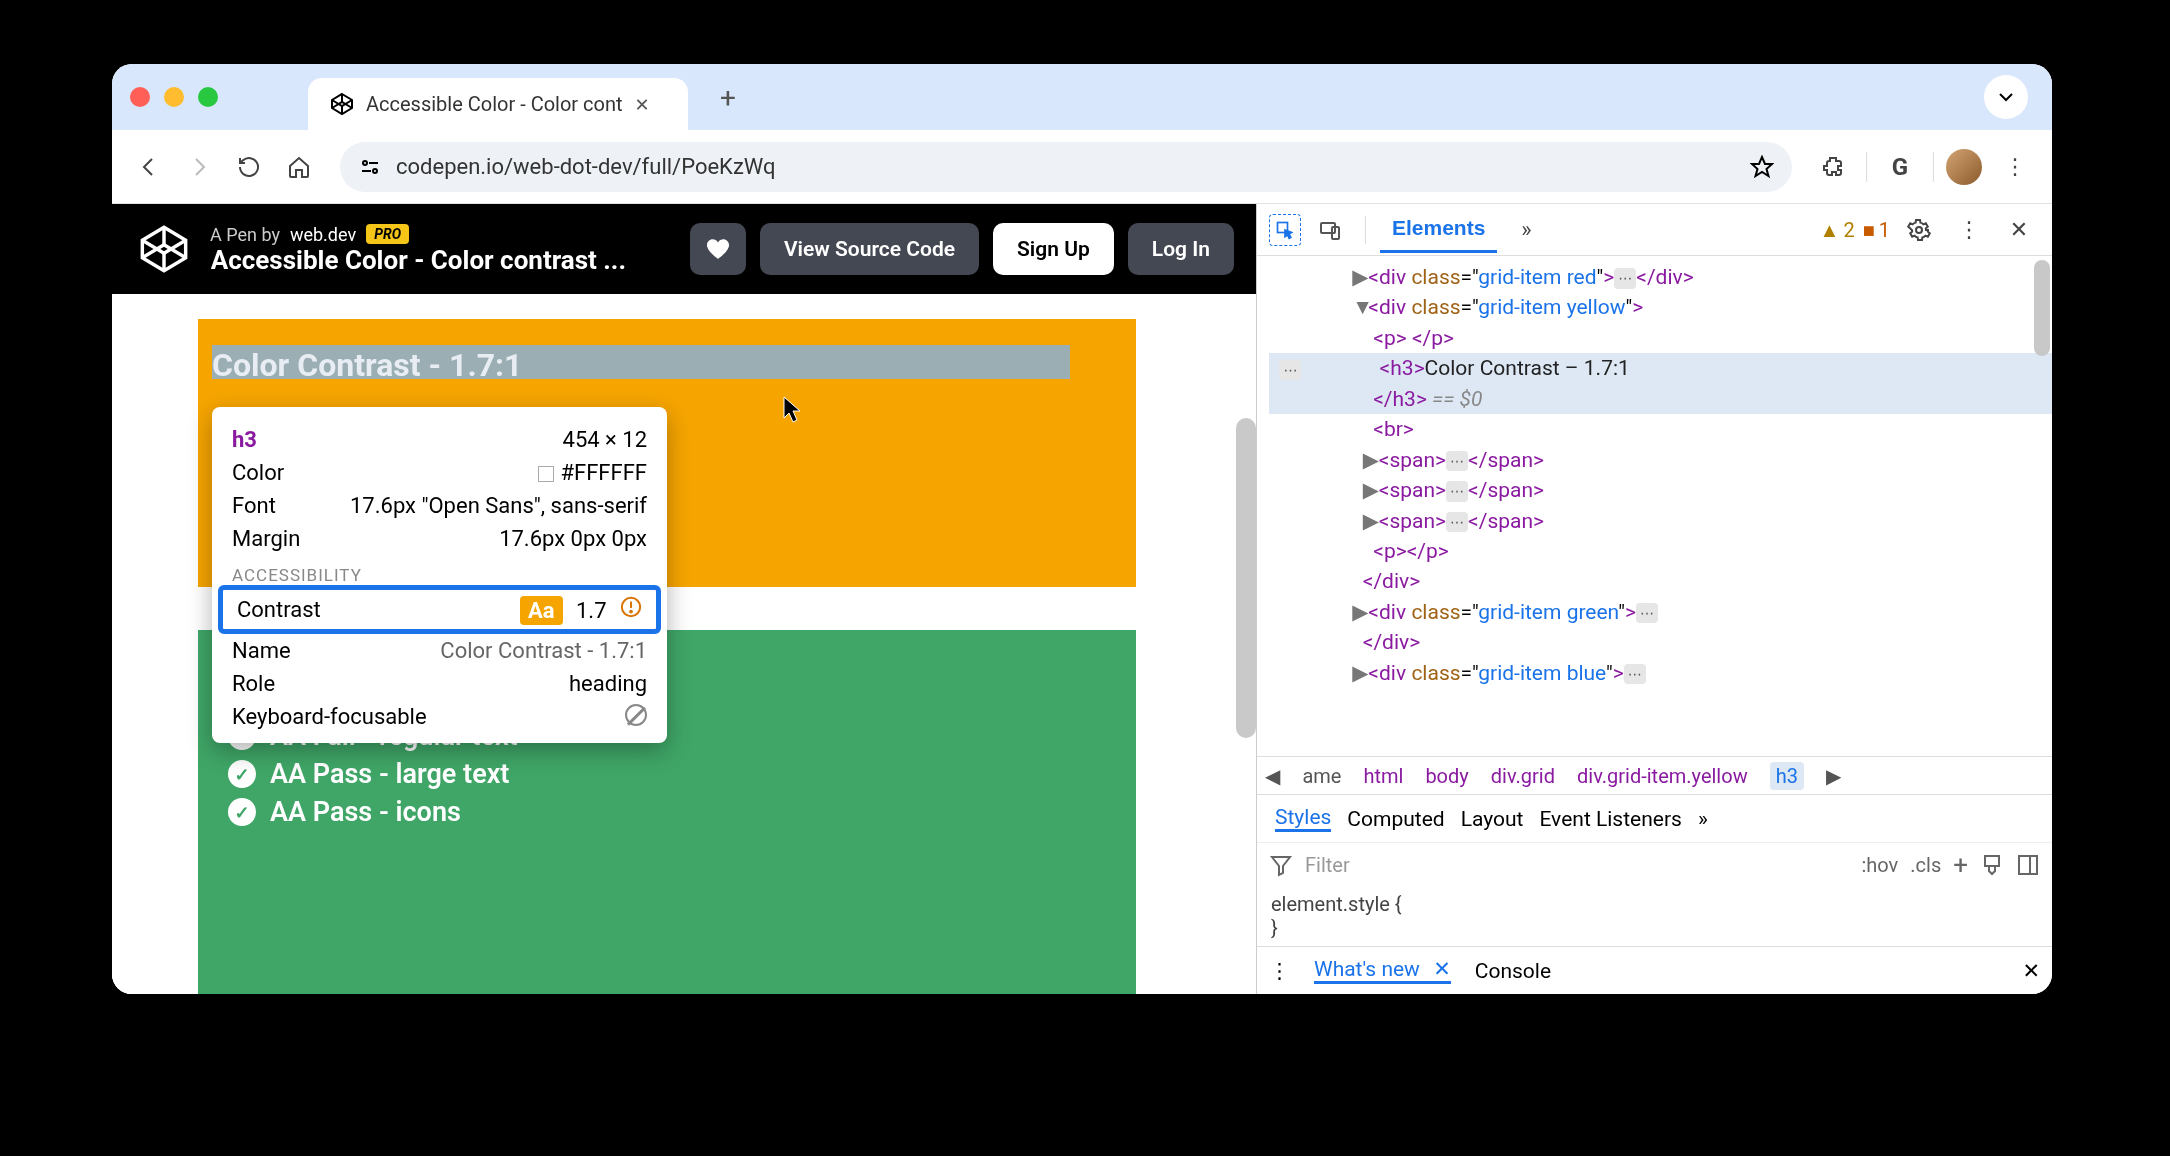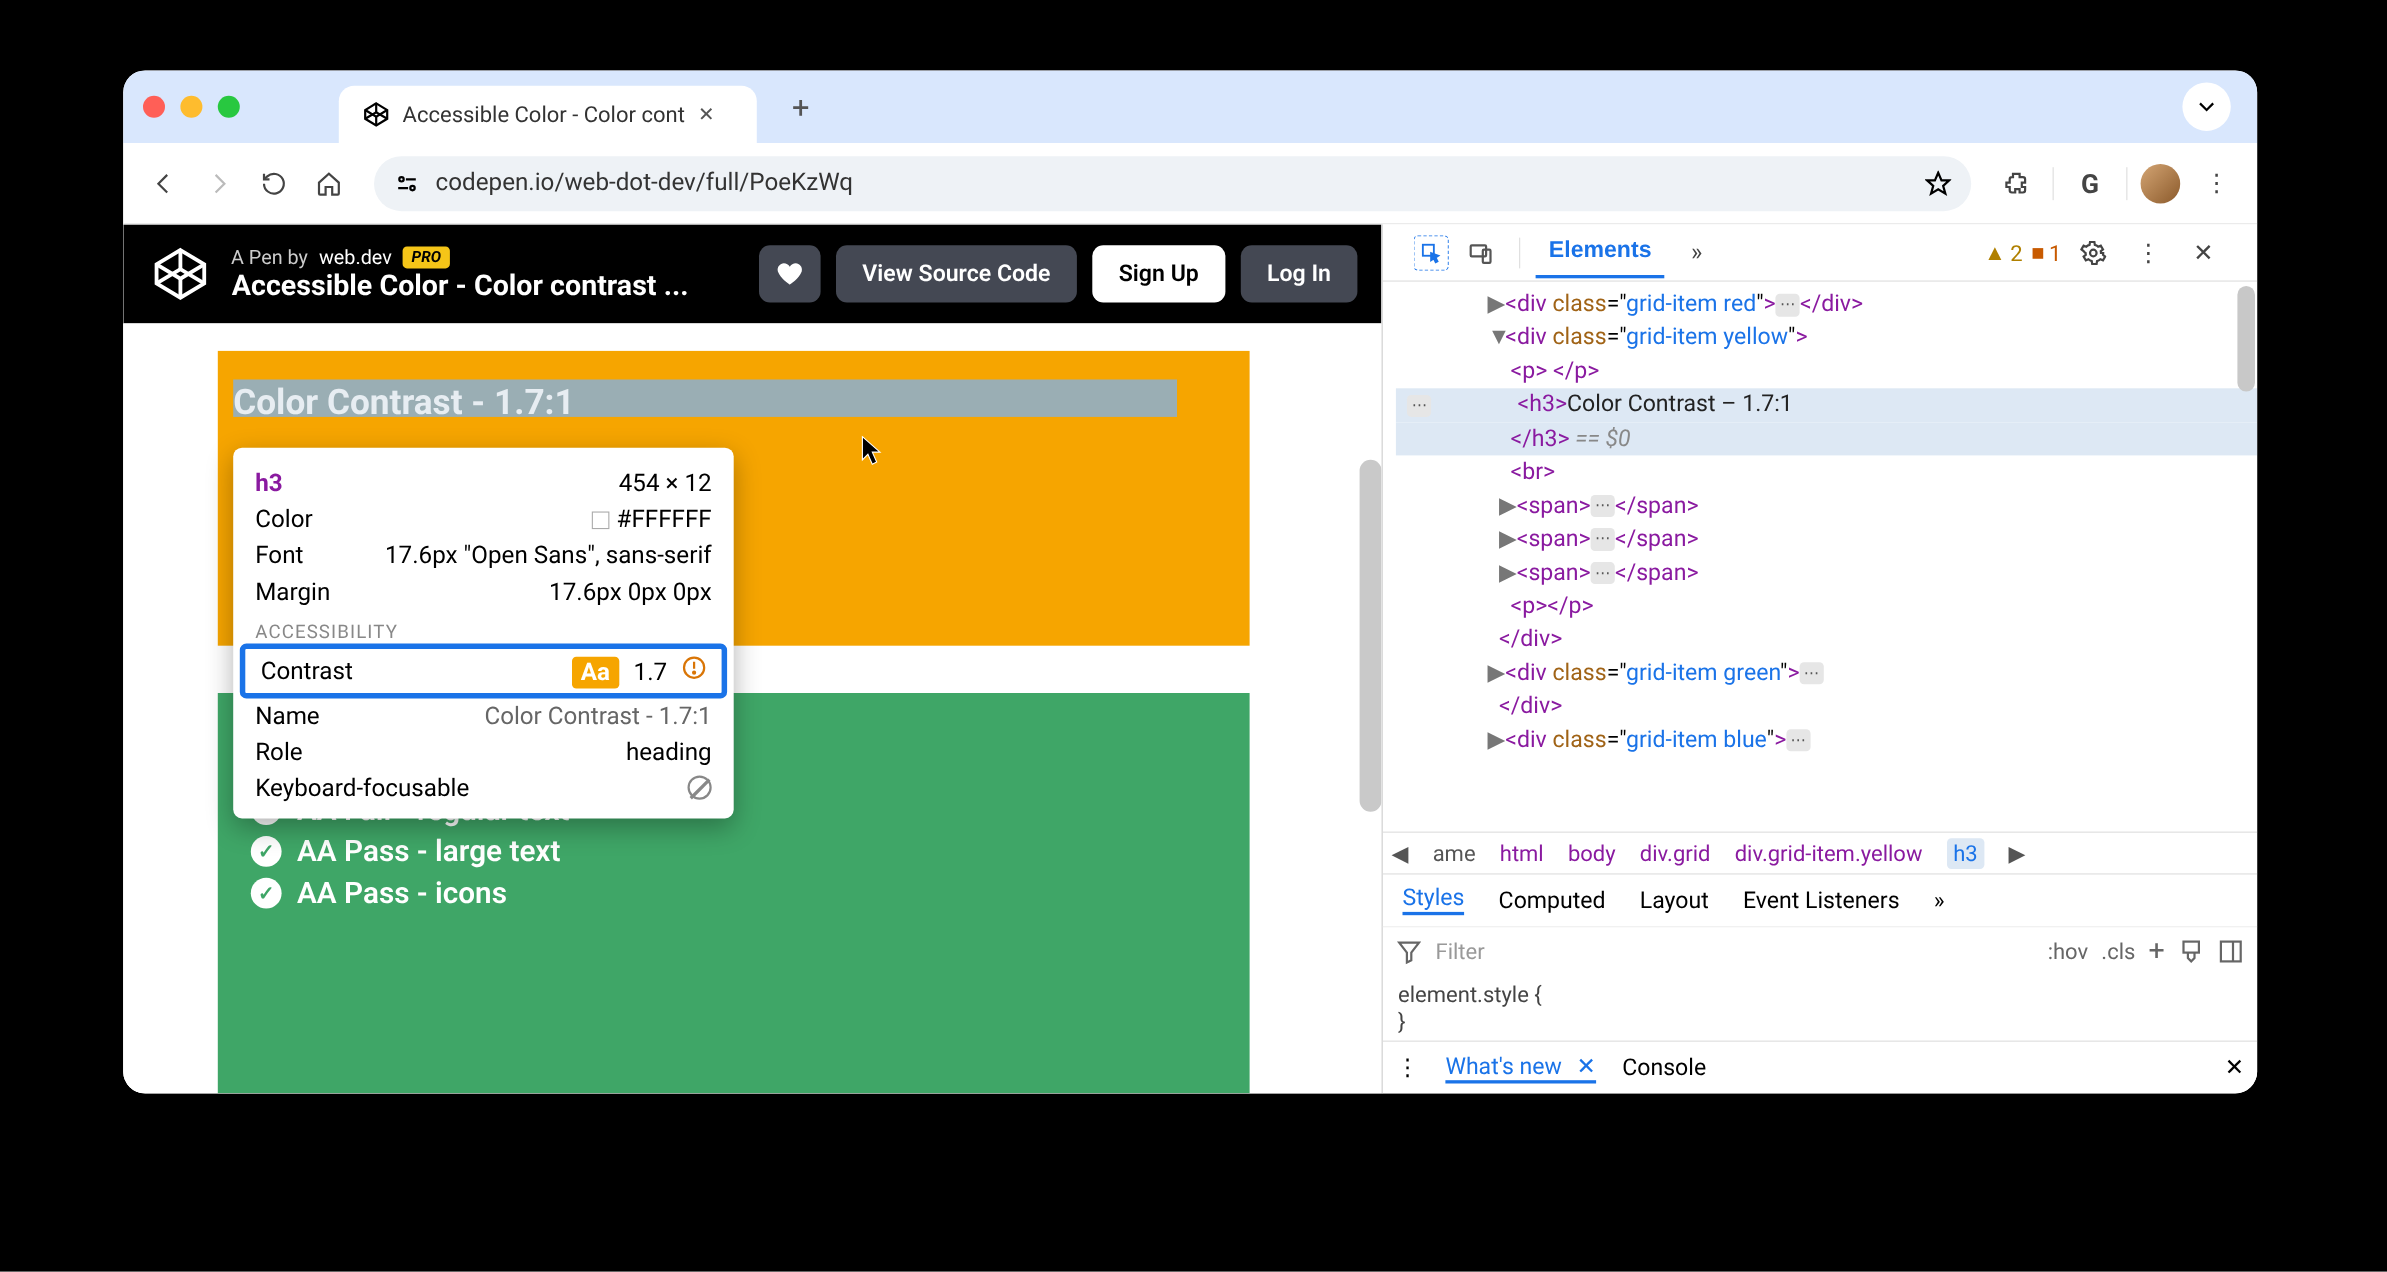--- a/index.html
+++ b/index.html
@@ -55,40 +55,40 @@
 .contrast-highlight { border: 5px solid #1a73e8; border-radius: 6px; margin: 0 -14px; padding: 6px 14px; }
 .aa-badge { background: #f6a500; color: #fff; font-weight: 700; padding: 2px 8px; border-radius: 4px; margin-right: 8px; }
 .warn-icon { color: #d97506; margin-left: 8px; }
 .forbid-icon { width: 22px; height: 22px; border: 2.5px solid #888; border-radius: 50%; position: relative; display: inline-block; }
 .forbid-icon::after { content: ""; position: absolute; width: 2.5px; height: 24px; background: #888; left: 8px; top: -2px; transform: rotate(45deg); }
 .scrollbar-v { position: absolute; right: 0; top: 124px; width: 20px; height: 320px; background: #c9c9c9; border-radius: 10px; }
 .cursor-arrow { position: absolute; left: 670px; top: 102px; font-size: 26px; color: #000; }
 
 
 .devtools { flex: 1; background: #fff; display: flex; flex-direction: column; border-left: 1px solid #ccc; font-family: Menlo, Consolas, monospace; position: relative; }
-.dt-toolbar { height: 52px; display: flex; align-items: center; padding: 0 28px; gap: 8px; border-bottom: 1px solid #ddd; }
+.dt-toolbar { height: 52px; display: flex; align-items: center; padding: 0 12px; gap: 8px; border-bottom: 1px solid #ddd; }
 .dt-tab { padding: 10px 12px; font-size: 21px; color: #555; font-family: -apple-system, sans-serif; }
 .dt-tab.active { color: #1a73e8; border-bottom: 3px solid #1a73e8; font-weight: 600; }
 .dt-spacer { flex: 1; }
 .dt-warn { color: #b08000; font-size: 20px; display:flex; align-items:center; gap:4px; }
 .dt-err { color: #c85a00; font-size: 20px; display:flex; align-items:center; gap:4px; }
 .elements-panel { flex: 1; padding: 6px 0 6px 12px; font-size: 21px; line-height: 1.45; overflow: hidden; }
 .elements-panel .line { white-space: pre; }
 .tag-ang { color: #8a1aa0; }
 .tag-name { color: #8a1aa0; }
 .attr-name { color: #a06316; }
 .attr-val { color: #1a73e8; }
 .txt { color: #222; }
 .sel-line { background: #dde8f4; }
 .expand-tri { color: #777; display:inline-block; width: 16px; }
 .ellips { display: inline-block; background: #e6e6e6; color: #555; border-radius: 4px; font-size: 14px; padding: 0 4px; vertical-align: middle; }
 .breadcrumb-bar { height: 38px; border-top: 1px solid #ddd; display: flex; align-items: center; gap: 22px; padding: 0 8px; font-size: 20px; color: #555; overflow: hidden; }
 .breadcrumb-bar .bc { white-space: nowrap; }
 .breadcrumb-bar .bc.active { color: #1a73e8; background: #dde8f4; padding: 2px 6px; border-radius: 4px; }
-.styles-bar { height: 48px; border-top: 1px solid #ddd; display: flex; align-items: center; gap: 31px; padding: 0 18px; font-size: 21px; font-family: -apple-system, sans-serif; }
+.styles-bar { height: 48px; border-top: 1px solid #ddd; display: flex; align-items: center; gap: 16px; padding: 0 18px; font-size: 21px; font-family: -apple-system, sans-serif; }
 .styles-bar .st-tab.active { color: #1a73e8; border-bottom: 3px solid #1a73e8; }
 .filter-bar { height: 44px; border-top: 1px solid #eee; display: flex; align-items: center; padding: 0 12px; gap: 12px; font-size: 20px; color: #666; font-family: -apple-system, sans-serif; }
 .filter-input { flex: 1; color: #999; }
 .element-style-box { padding: 6px 14px; font-size: 20px; color: #444; }
 .drawer { height: 48px; border-top: 1px solid #ddd; display: flex; align-items: center; padding: 0 12px; gap: 24px; font-size: 21px; font-family: -apple-system, sans-serif; }
 .drawer .dr-tab.active { color: #1a73e8; border-bottom: 3px solid #1a73e8; }
 .dt-scrollbar { position: absolute; right: 2px; top: 56px; width: 16px; height: 96px; background: #c8c8c8; border-radius: 8px; }
 .icon-svg { width: 24px; height: 24px; stroke: currentColor; fill: none; stroke-width: 2; }
 </style>
 </head>

